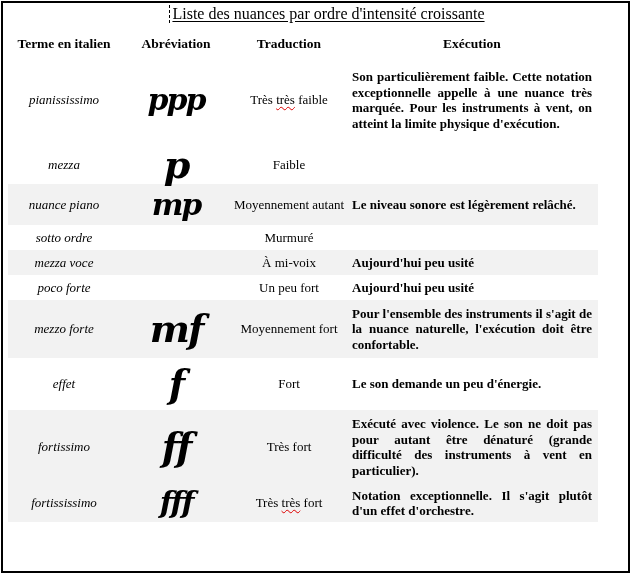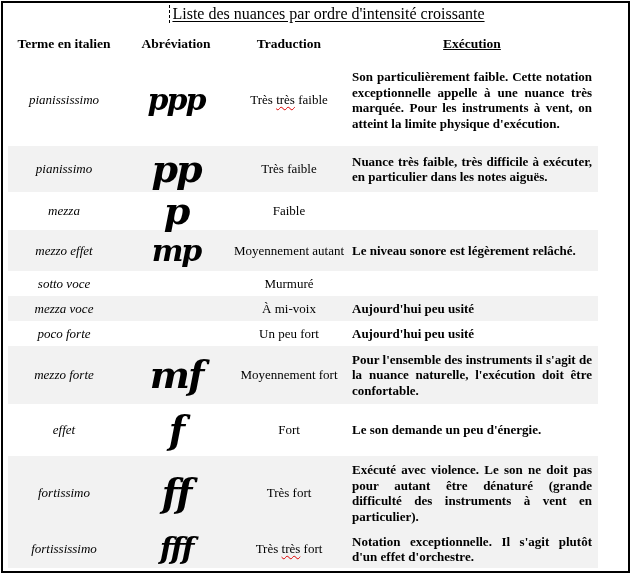--- a/index.html
+++ b/index.html
@@ -3,21 +3,21 @@
   <meta charset="utf-8">
   <style>
     html, body { margin: 0; padding: 0; background: #ffffff; }
     body { width: 630px; height: 573px; position: relative; overflow: hidden; font-family: "Liberation Serif", serif; color: #000; }
     .frame { position: absolute; left: 1px; top: 1px; width: 625px; height: 568px; border: 2px solid #000; box-sizing: content-box; }
     .title { position: absolute; left: 12px; top: 5px; width: 630px; text-align: center; font-size: 16px; line-height: 18px; }
     .title span { text-decoration: underline; text-underline-offset: 2px; }
     .title .caret { display: inline-block; width: 1px; height: 18px; border-left: 1px dashed #000; vertical-align: top; margin-right: 1px; text-decoration: none; }
     table { position: absolute; left: 8px; top: 33px; width: 590px; border-collapse: collapse; table-layout: fixed; }
     th { font-weight: bold; font-size: 13.5px; height: 21px; padding: 0; text-align: center; vertical-align: middle; }
-    th.exec { text-align: center; text-decoration: underline; }
+    th.exec { text-align: center; }
     td { padding: 0; font-size: 13px; line-height: 15.5px; vertical-align: middle; }
     tr.grey td { background: #f2f2f2; }
     td.term { text-align: center; font-style: italic; }
     td.abbr { text-align: center; font-family: "DejaVu Serif", serif; font-style: italic; font-weight: bold; font-size: 30px; line-height: 30px; letter-spacing: -2px; }
     td.abbr.big { font-size: 38px; line-height: 38px; }
     td.trad { text-align: center; margin-left: 12px; }
     td.exec { text-align: left; padding-left: 6px; padding-right: 6px; text-align: justify; font-weight: bold; }
     .spell { text-decoration: underline wavy #d00; text-decoration-thickness: 1px; text-underline-offset: 2px; }
   </style>
 </head>
@@ -42,40 +42,34 @@
       <th class="exec">Exécution</th>
     </tr>
   </thead>
   <tbody>
     <tr style="height:92px">
       <td class="term">pianississimo</td>
       <td class="abbr">ppp</td>
       <td class="trad"><span>Très </span><span class="spell">très</span><span> faible</span></td>
       <td class="exec">Son particulièrement faible. Cette notation exceptionnelle appelle à une nuance très marquée. Pour les instruments à vent, on atteint la limite physique d'exécution.</td>
     </tr>
-    <tr class="grey" style="height:46px">
-      <td class="term">pianissimo</td>
-      <td class="abbr big">pp</td>
-      <td class="trad">Très faible</td>
-      <td class="exec">Nuance très faible, très difficile à exécuter, en particulier dans les notes aiguës.</td>
-    </tr>
     <tr style="height:37px">
       <td class="term">mezza</td>
       <td class="abbr big">p</td>
       <td class="trad">Faible</td>
       <td class="exec"></td>
     </tr>
     <tr class="grey" style="height:41px">
-      <td class="term">mezzo effet</td>
+      <td class="term">nuance piano</td>
       <td class="abbr">mp</td>
       <td class="trad">Moyennement autant</td>
       <td class="exec">Le niveau sonore est légèrement relâché.</td>
     </tr>
     <tr style="height:25px">
-      <td class="term">sotto voce</td>
+      <td class="term">sotto ordre</td>
       <td class="abbr"></td>
       <td class="trad">Murmuré</td>
       <td class="exec"></td>
     </tr>
     <tr class="grey" style="height:25px">
       <td class="term">mezza voce</td>
       <td class="abbr"></td>
       <td class="trad">À mi-voix</td>
       <td class="exec">Aujourd'hui peu usité</td>
     </tr>

